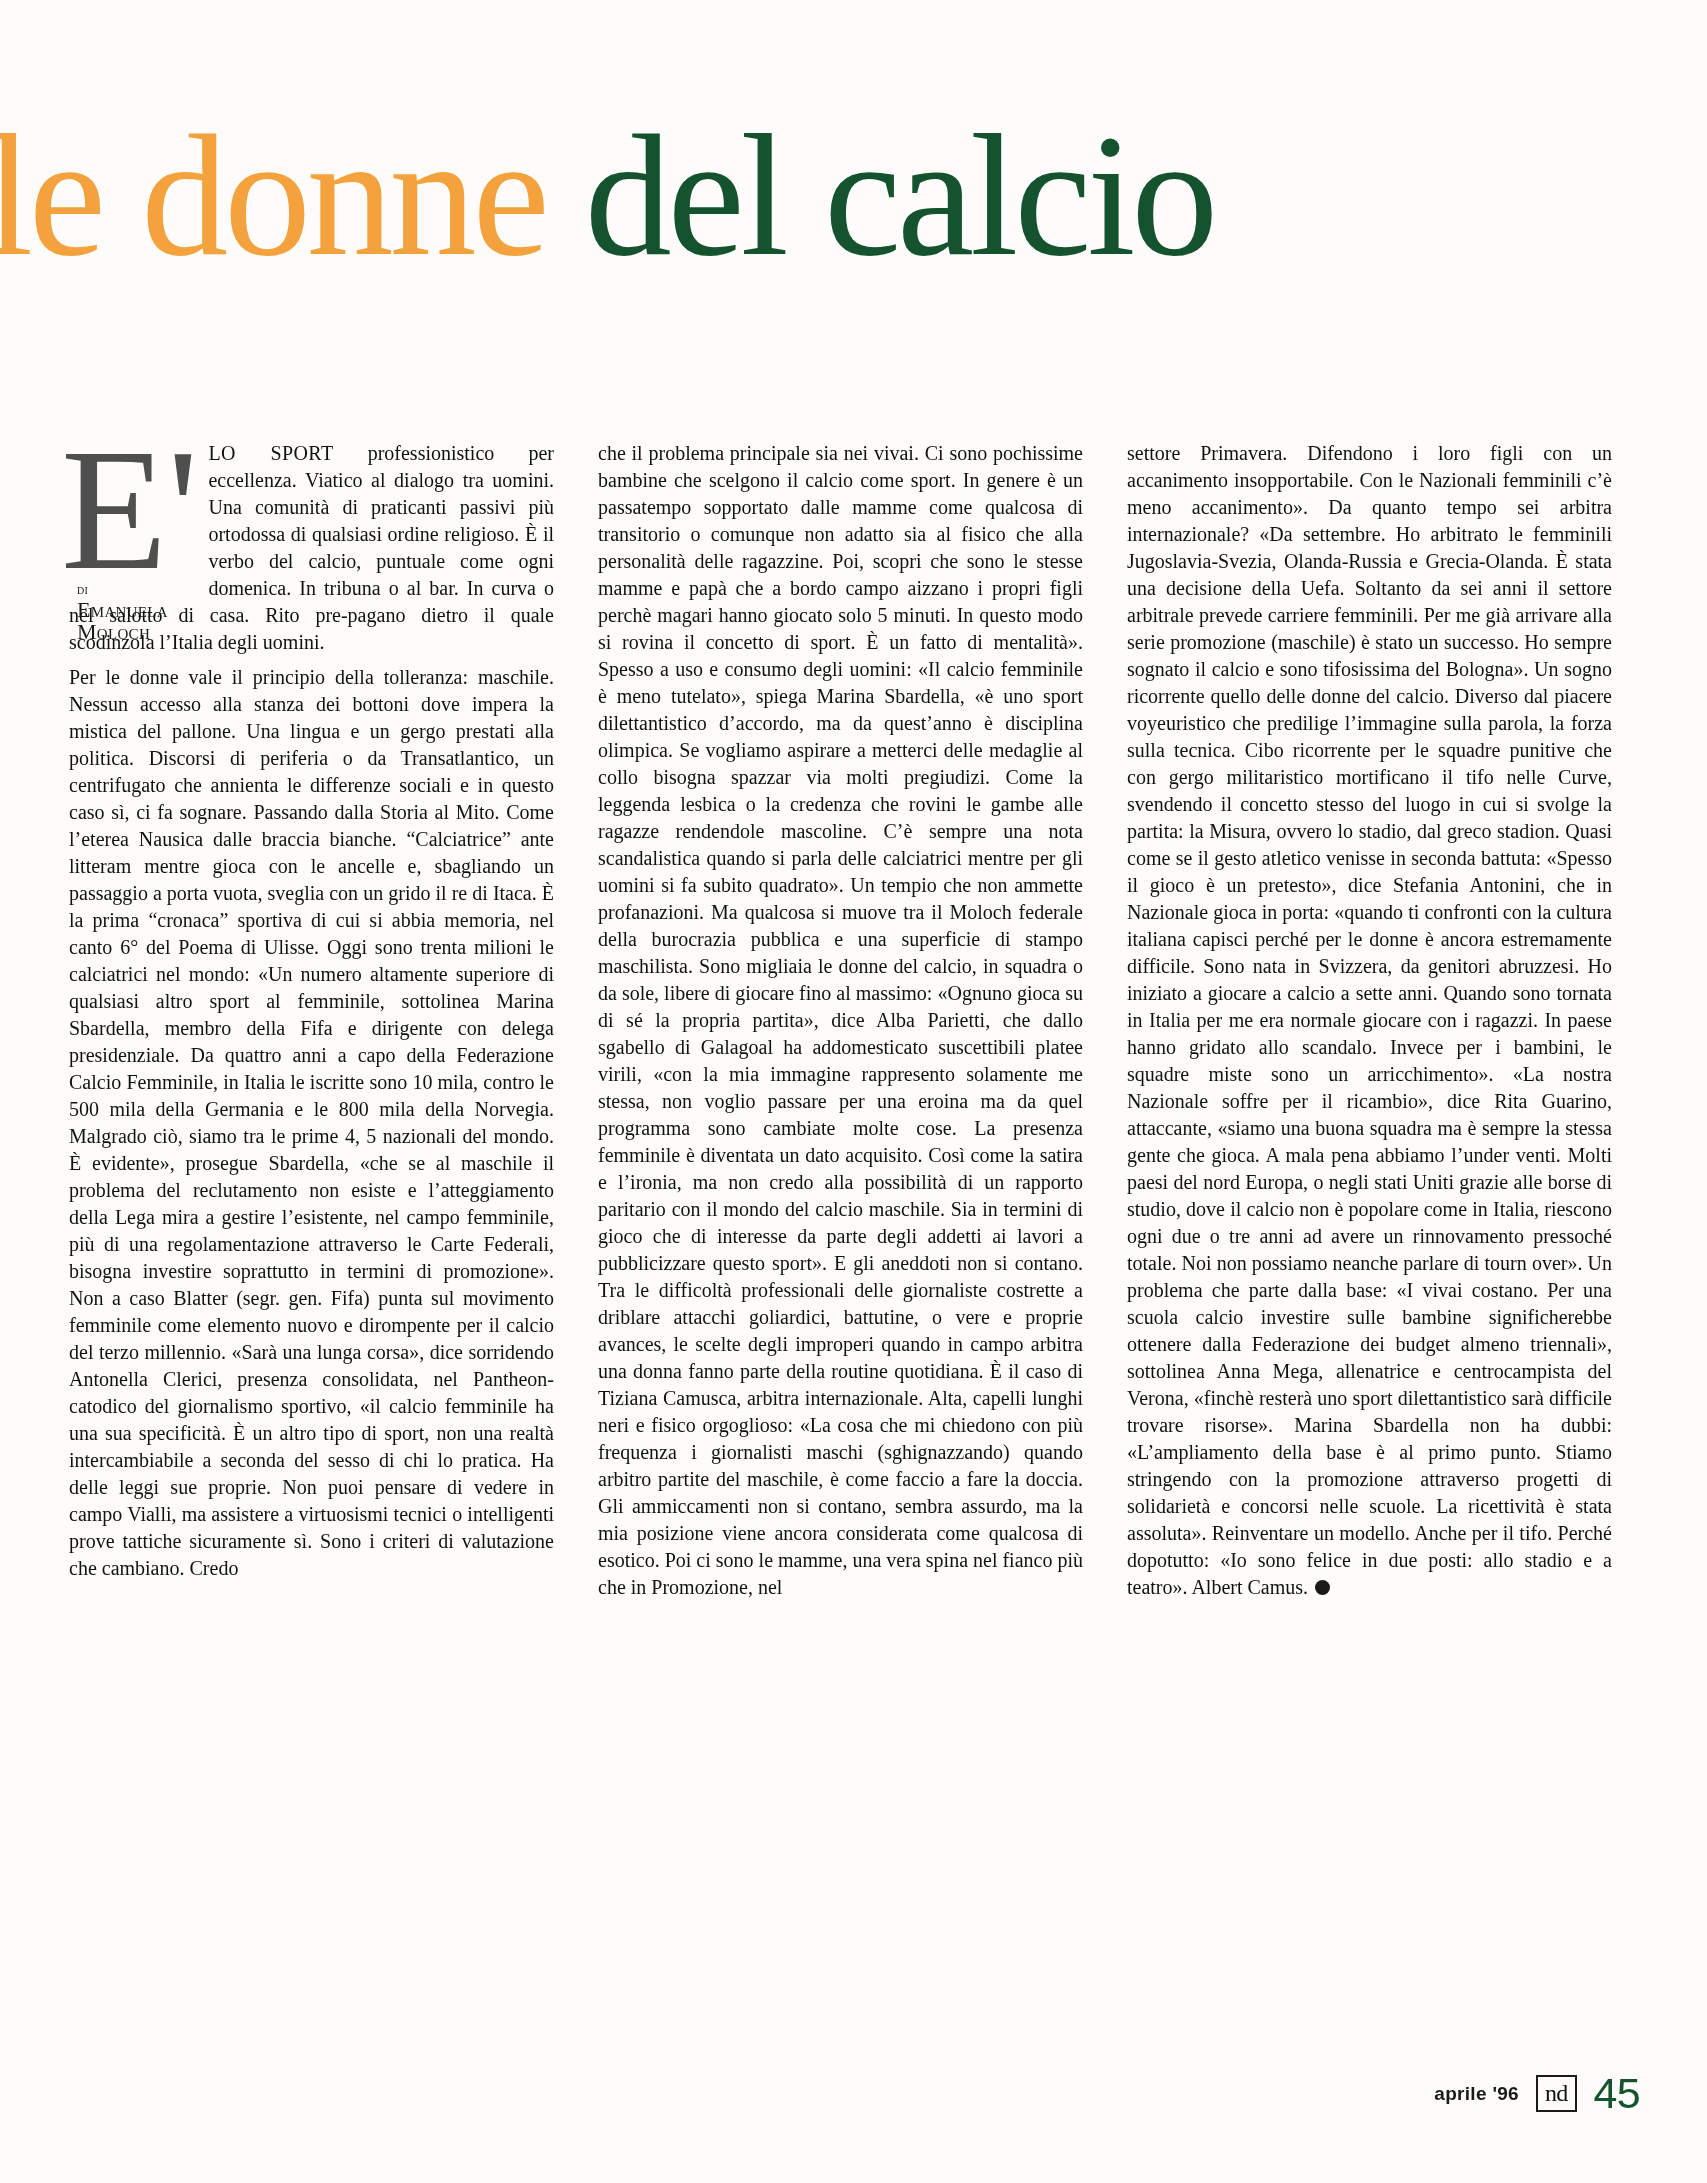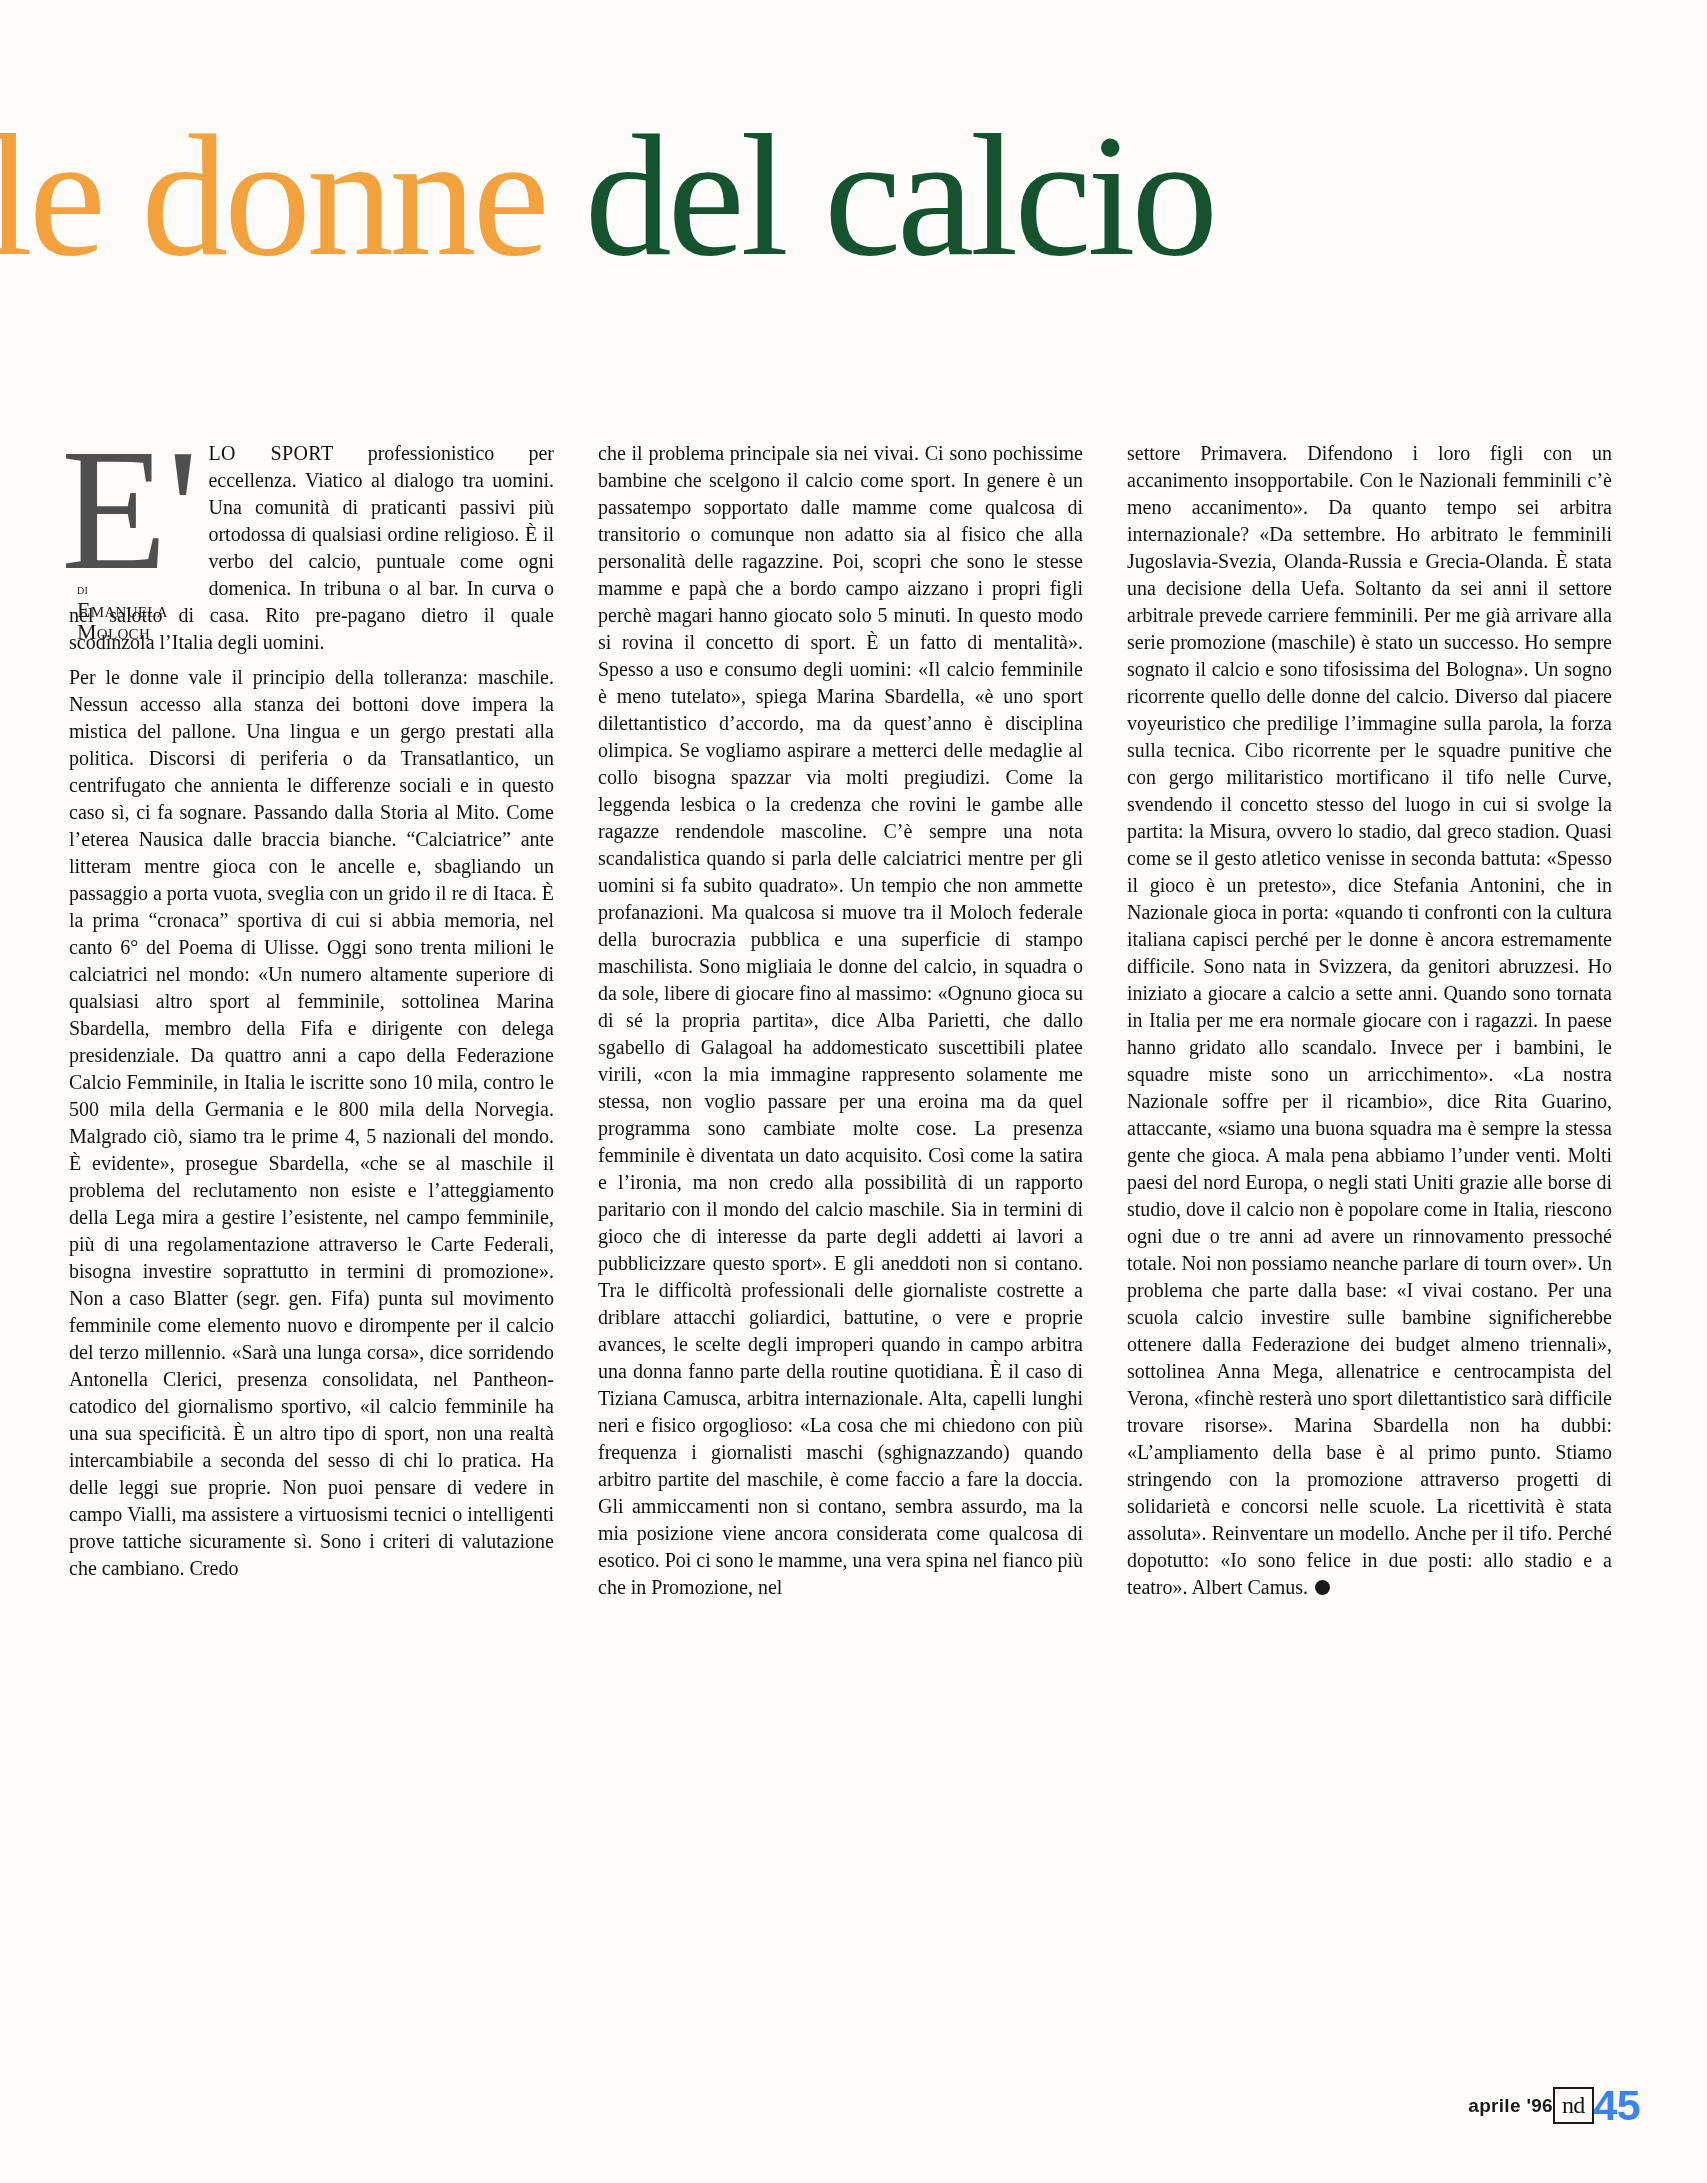--- a/index.html
+++ b/index.html
@@ -118,47 +118,47 @@
   .footer {
     position: absolute;
     left: 0;
     right: 0;
     bottom: 56px;
     height: 49px;
   }
   .footer-inner {
     position: absolute;
     right: 67px;
-    bottom: 0;
+    bottom: 12px;
     display: flex;
     align-items: center;
-    gap: 0;
+    gap: 17px;
   }
   .issue {
     font-size: 19px;
     letter-spacing: 0.3px;
     color: #1a1a1a;
     font-family: "Liberation Sans", sans-serif;
     font-weight: 700;
   }
   .logo-box {
     border: 2.1px solid #1a1a1a;
     padding: 1.4px 7px 2.8px 7px;
     font-family: "Liberation Serif", serif;
     font-size: 24px;
     line-height: 28px;
     letter-spacing: -0.7px;
   }
   .pagenum {
     font-family: "Liberation Sans", sans-serif;
-    font-weight: 700;
+    font-weight: 400;
     font-size: 43px;
     line-height: 43px;
     letter-spacing: -0.7px;
-    color: #3b82f6;
+    color: #14532d;
   }
 </style>
 </head>
 <body>
 
 <div class="page">
 
   <div class="headline">
     <span class="hl-orange">le donne </span><span class="hl-teal">del calcio</span>
   </div>

